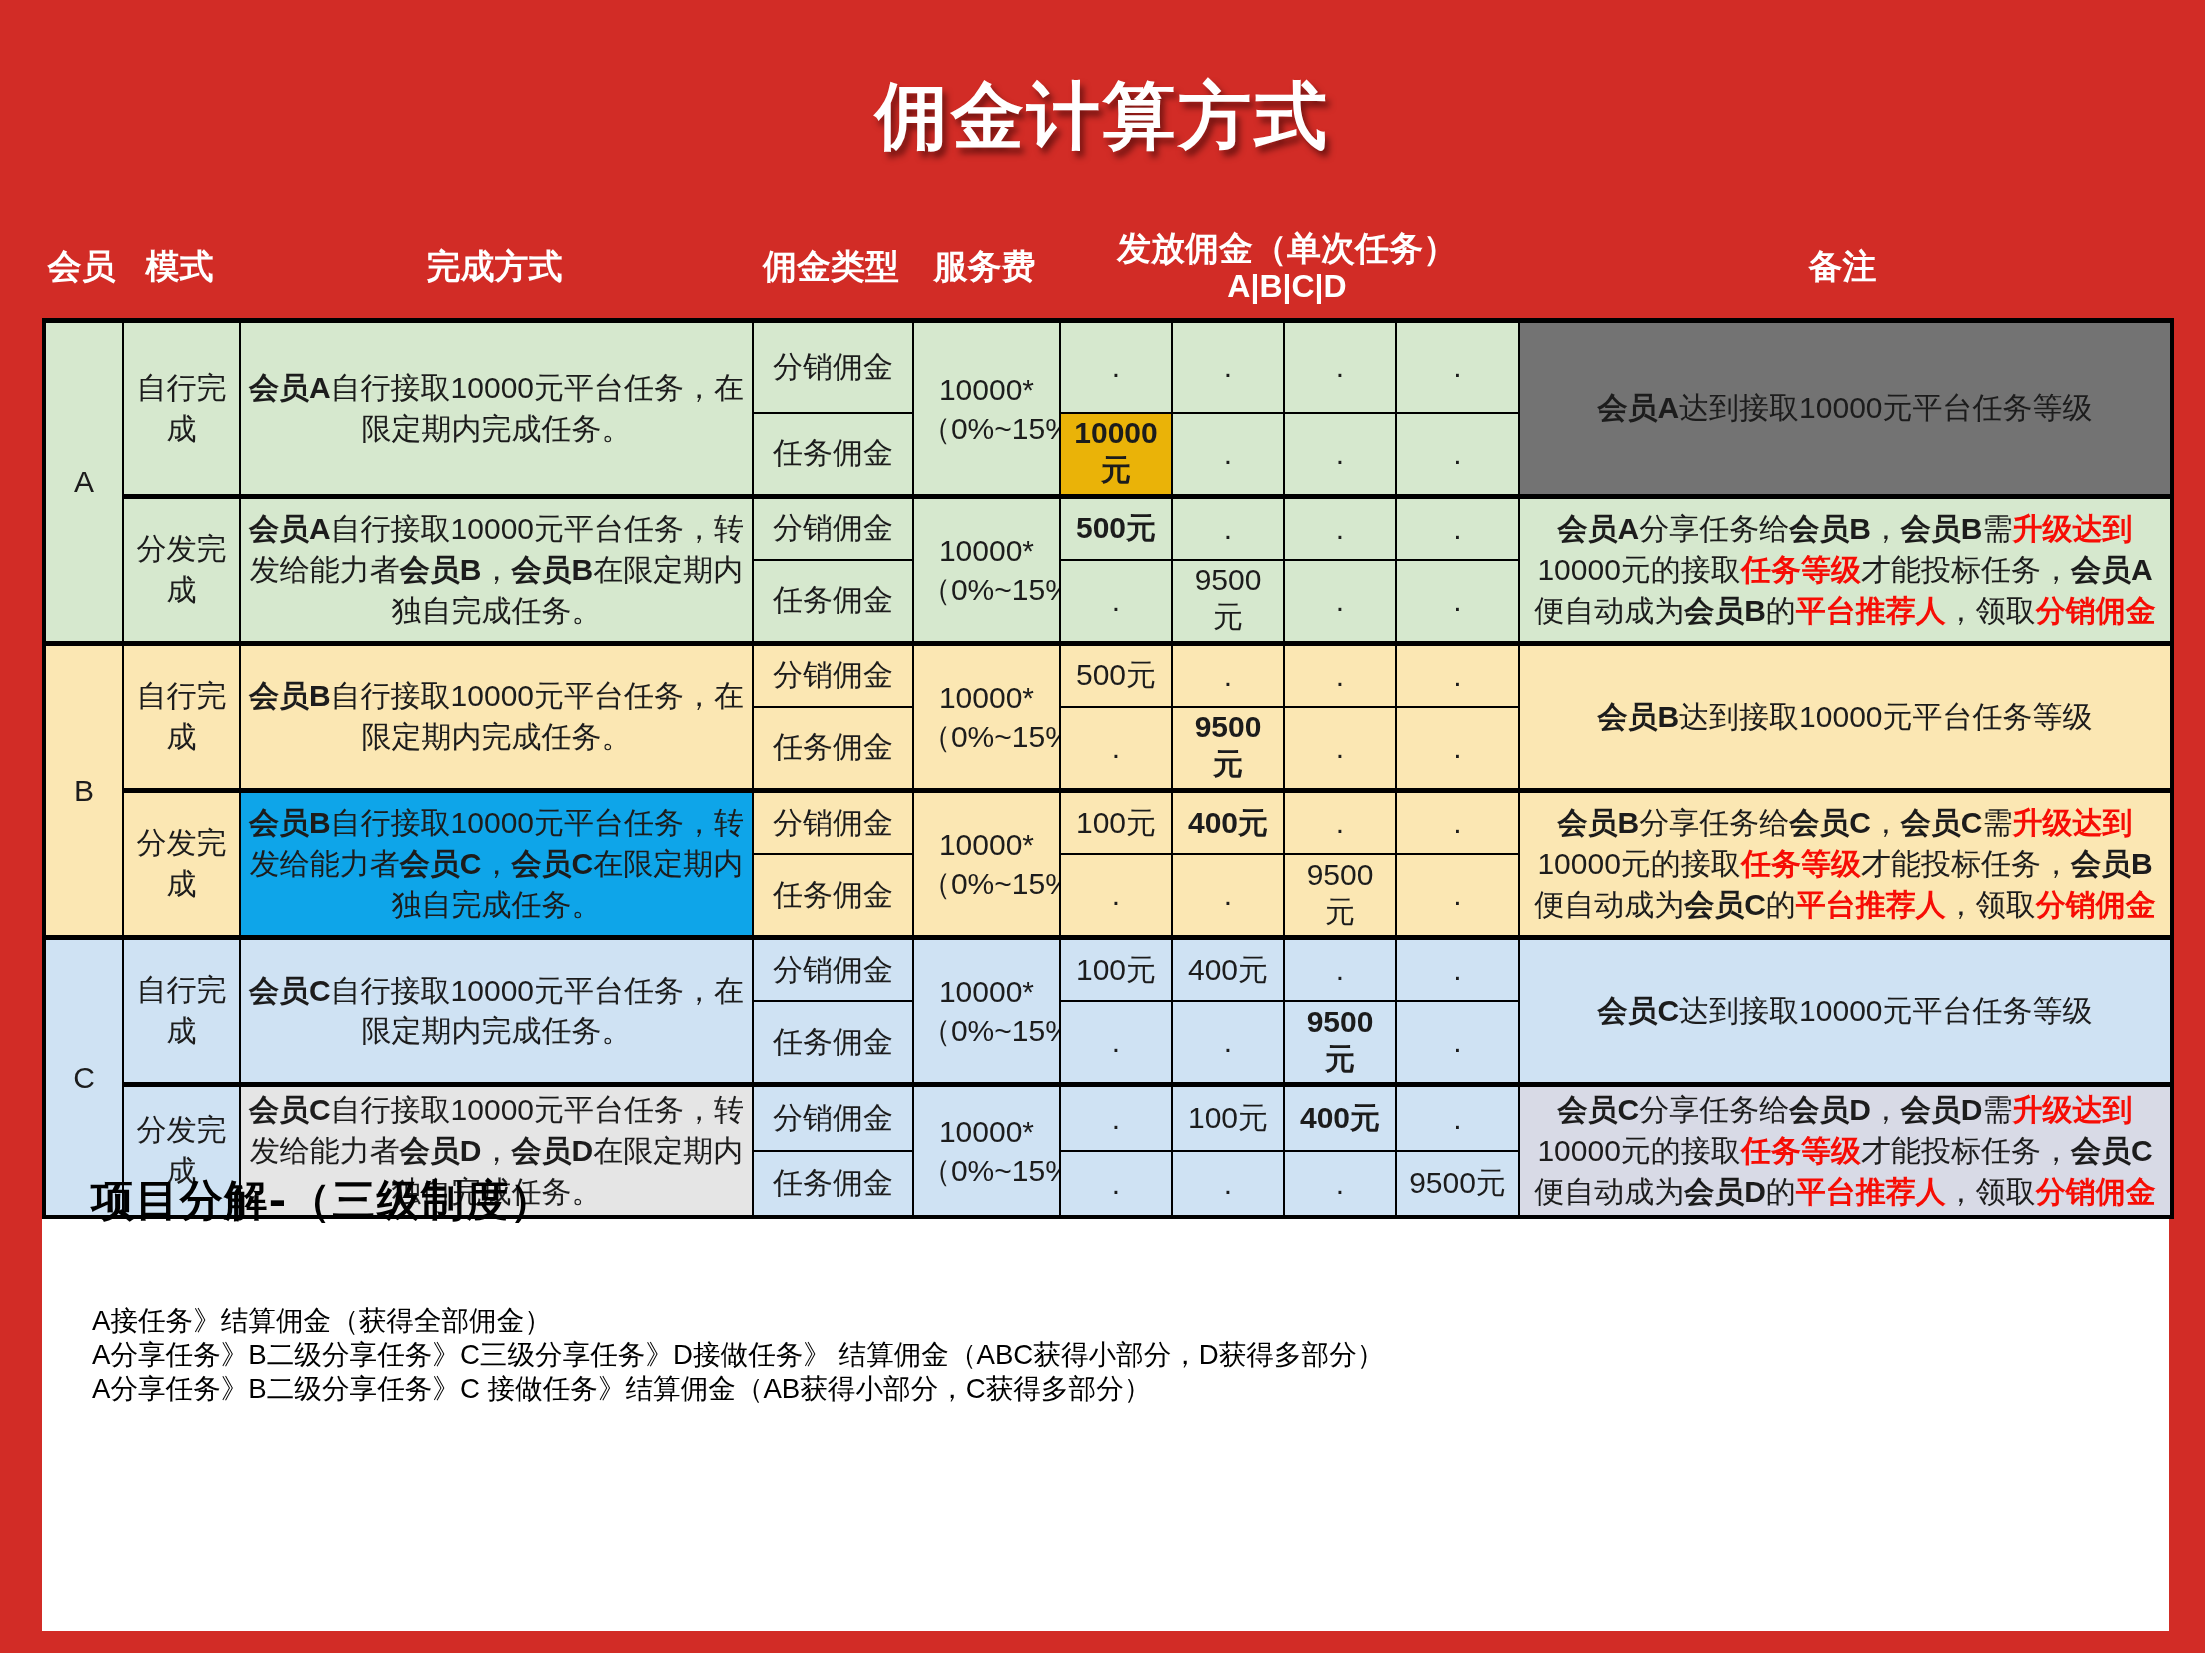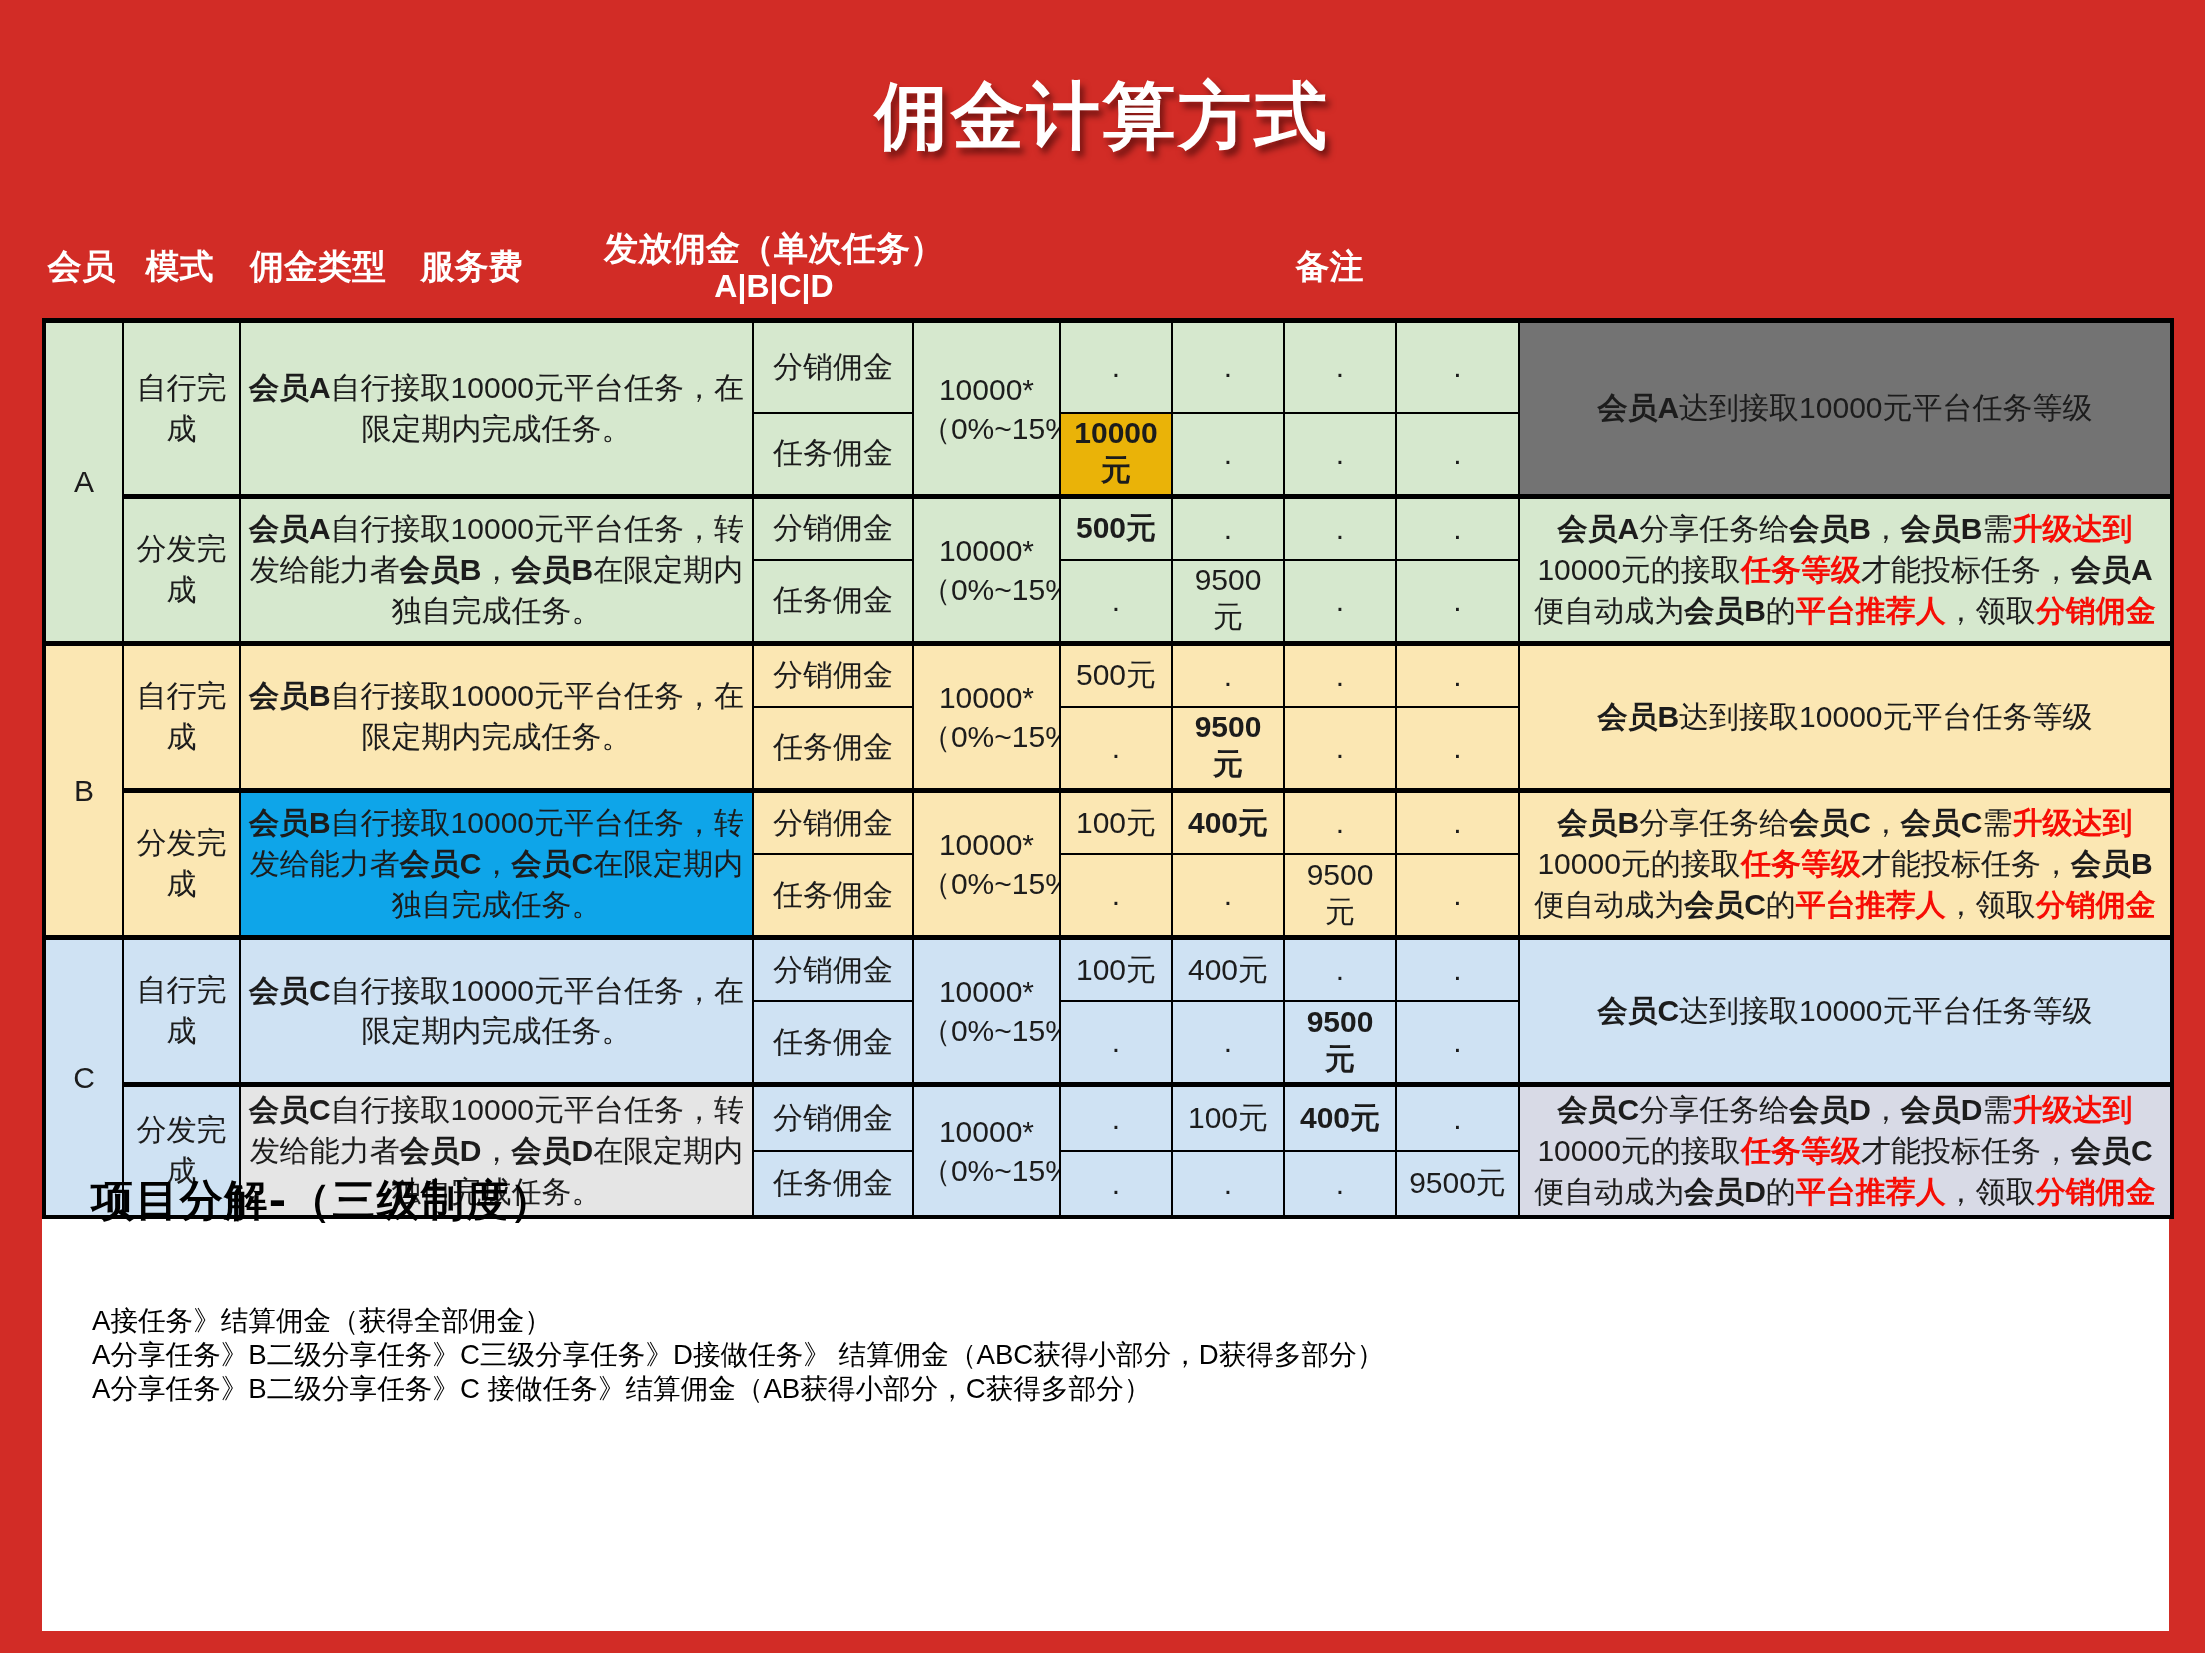--- a/index.html
+++ b/index.html
@@ -79,20 +79,21 @@
   }
 </style>
 </head>
 <body>
 
 <div class="page-title">佣金计算方式</div>
 
 <div class="table-header">
   <div class="th-cell th-member">会员</div>
   <div class="th-cell th-mode">模式</div>
+  <div class="th-cell th-completion">完成方式</div>
   <div class="th-cell th-type">佣金类型</div>
   <div class="th-cell th-fee">服务费</div>
   <div class="th-cell th-payout">
     <div>发放佣金（单次任务）</div>
     <div class="payout-sub">A|B|C|D</div>
   </div>
   <div class="th-cell th-notes">备注</div>
 </div>
 
 <div class="content-panel"></div>

